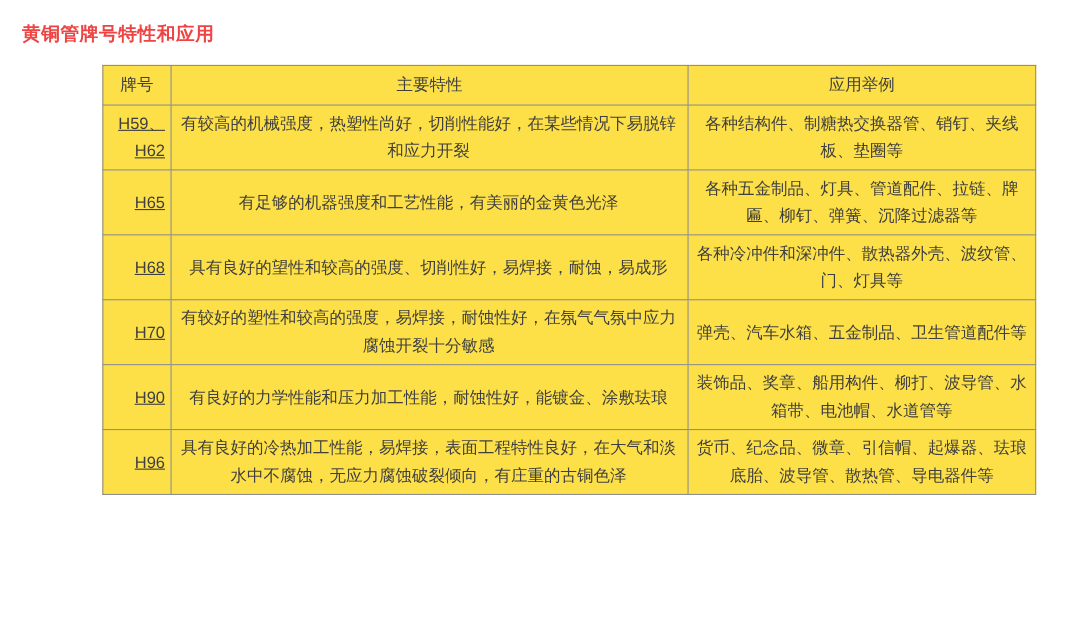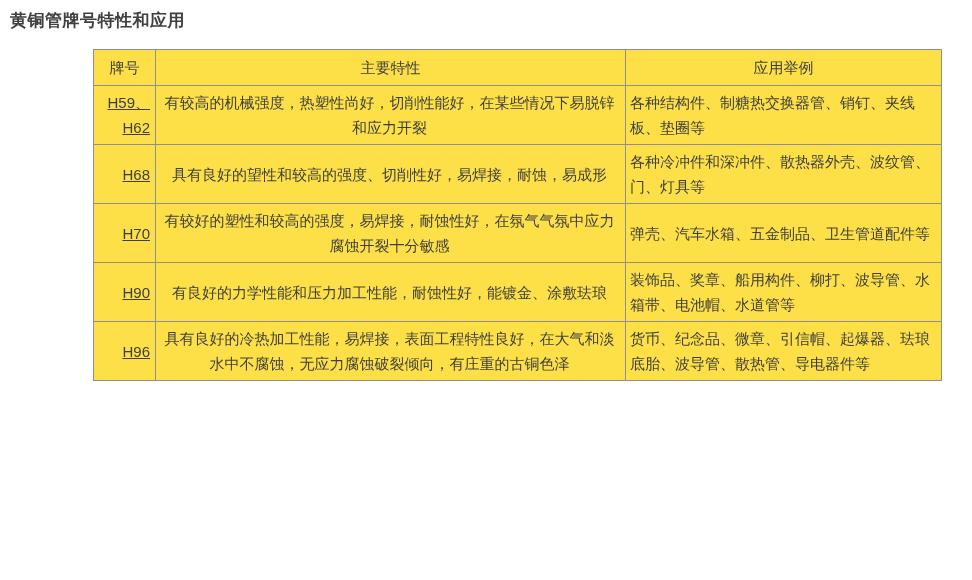--- a/index.html
+++ b/index.html
@@ -7,22 +7,22 @@
     padding: 0;
     background: #ffffff;
     width: 972px;
     height: 580px;
     font-family: "Liberation Sans", "DejaVu Sans", sans-serif;
     overflow: hidden;
   }
   .page-title {
     font-size: 17px;
     font-weight: bold;
-    color: #404040;
-    margin: 2px;
+    color: #ef4444;
+    margin: 12px;
     padding: 7px 0 0 8px;
     letter-spacing: 0.5px;
   }
   table.brass-table {
     border-collapse: collapse;
     table-layout: fixed;
     margin: 17px 0 0 93px;
     width: 848px;
     background: #fde047;
   }
@@ -49,21 +49,21 @@
   .brass-table td.cell-grade {
     text-align: right;
     padding: 3px 5px;
     text-decoration: underline;
   }
   .brass-table td.cell-features {
     text-align: center;
     padding: 3px 6px 3px 4px;
   }
   .brass-table td.cell-apps {
-    text-align: left;
+    text-align: center;
     padding: 3px 4px;
   }
 </style>
 </head>
 <body>
 
 <h1 class="page-title">黄铜管牌号特性和应用</h1>
 
 <table class="brass-table">
   <colgroup>
@@ -78,20 +78,25 @@
       <th>应用举例</th>
     </tr>
   </thead>
   <tbody>
     <tr>
       <td class="cell-grade">H59、H62</td>
       <td class="cell-features">有较高的机械强度，热塑性尚好，切削性能好，在某些情况下易脱锌和应力开裂</td>
       <td class="cell-apps">各种结构件、制糖热交换器管、销钉、夹线板、垫圈等</td>
     </tr>
     <tr>
+      <td class="cell-grade">H65</td>
+      <td class="cell-features">有足够的机器强度和工艺性能，有美丽的金黄色光泽</td>
+      <td class="cell-apps">各种五金制品、灯具、管道配件、拉链、牌匾、柳钉、弹簧、沉降过滤器等</td>
+    </tr>
+    <tr>
       <td class="cell-grade">H68</td>
       <td class="cell-features">具有良好的望性和较高的强度、切削性好，易焊接，耐蚀，易成形</td>
       <td class="cell-apps">各种冷冲件和深冲件、散热器外壳、波纹管、门、灯具等</td>
     </tr>
     <tr>
       <td class="cell-grade">H70</td>
       <td class="cell-features">有较好的塑性和较高的强度，易焊接，耐蚀性好，在氛气气氛中应力腐蚀开裂十分敏感</td>
       <td class="cell-apps">弹壳、汽车水箱、五金制品、卫生管道配件等</td>
     </tr>
     <tr>

